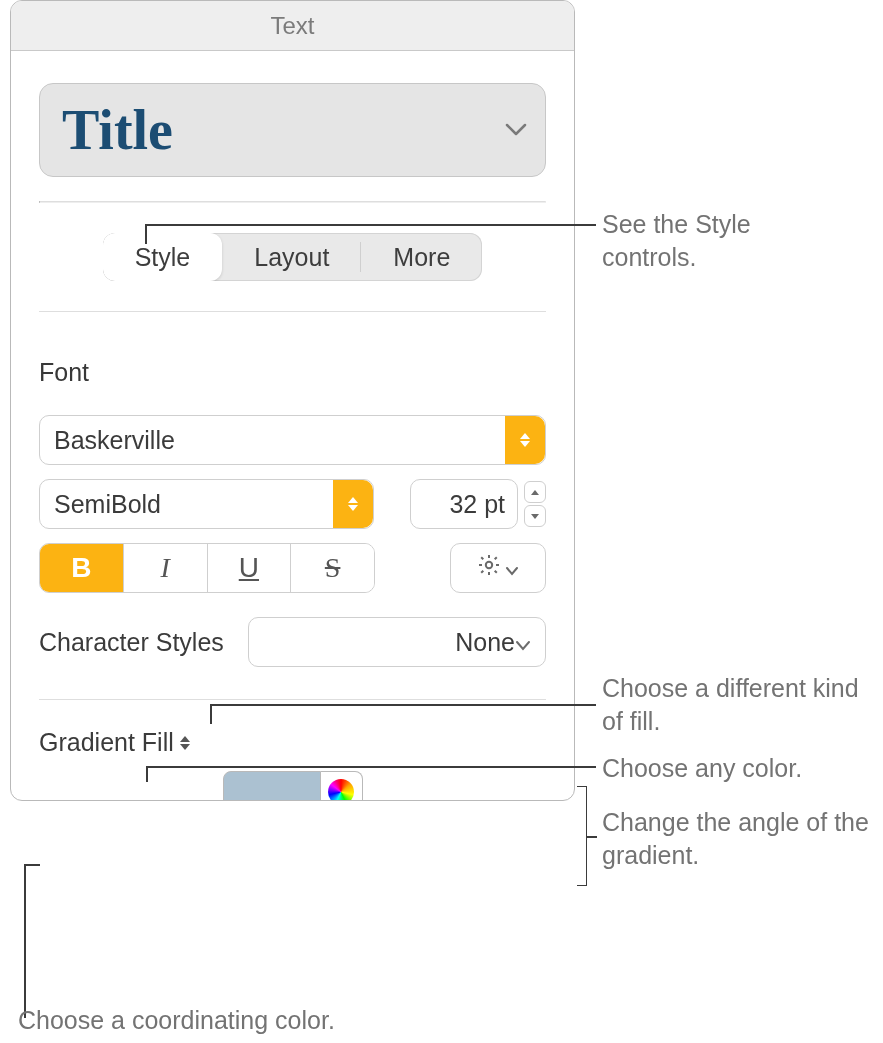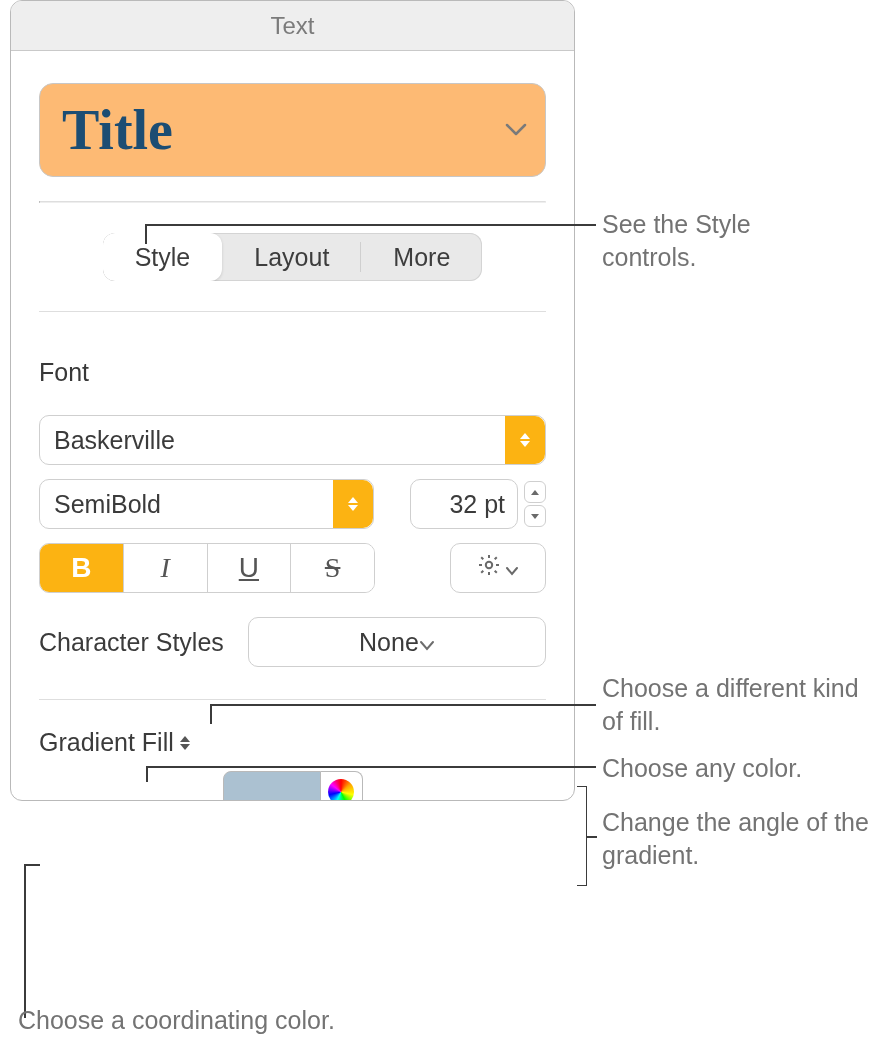--- a/index.html
+++ b/index.html
@@ -39,21 +39,21 @@
 
   .content {
     padding: 0 28px;
   }
 
   .title-select {
     margin-top: 32px;
     height: 94px;
     border: 1px solid #c7c7c7;
     border-radius: 14px;
-    background: #fdba74;
+    background: #e5e5e5;
     display: flex;
     align-items: center;
     justify-content: space-between;
     padding: 0 18px 0 22px;
     position: relative;
   }
   .title-text {
     font-family: Georgia, "Times New Roman", serif;
     font-weight: 600;
     font-size: 56px;
@@ -242,21 +242,21 @@
   }
   .char-label { font-size:25px; }
   .char-select {
     flex:1;
     height: 50px;
     border: 1px solid #cfcfcf;
     border-radius: 10px;
     padding: 0 14px;
     display:flex;
     align-items:center;
-    justify-content:center;
+    justify-content:flex-end;
     font-size: 25px;
     background:#fff;
   }
 
   .fill-row {
     padding-top: 28px;
     display:flex;
     align-items:center;
     gap:6px;
     font-size:25px;

